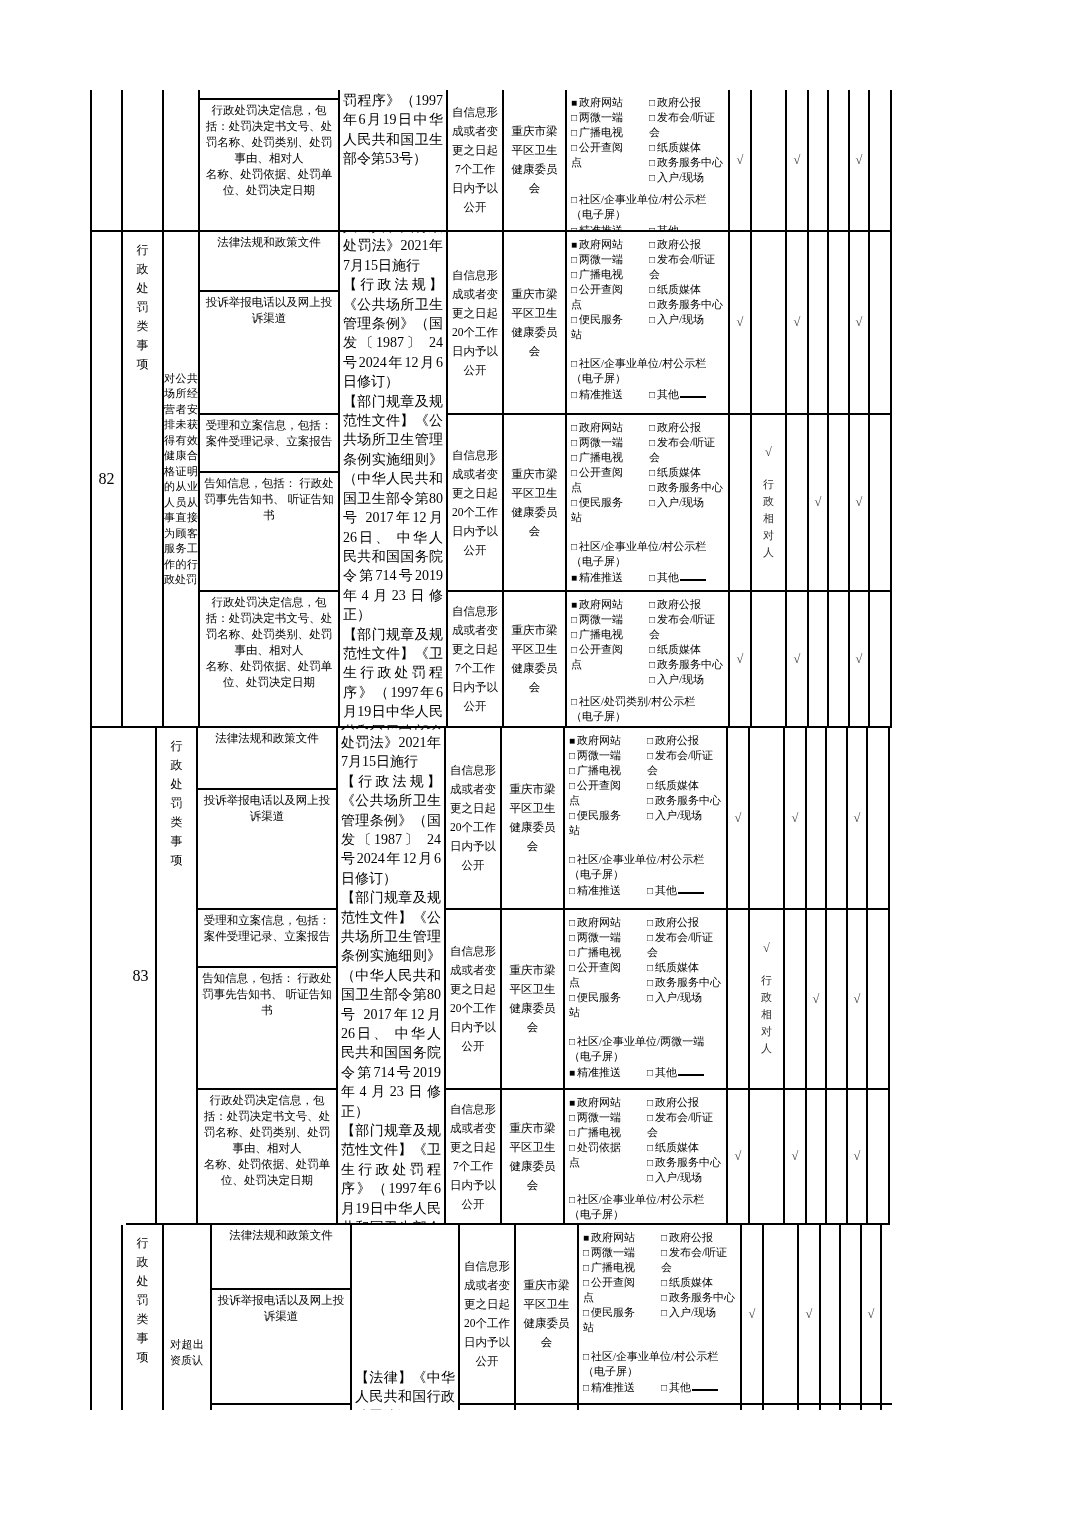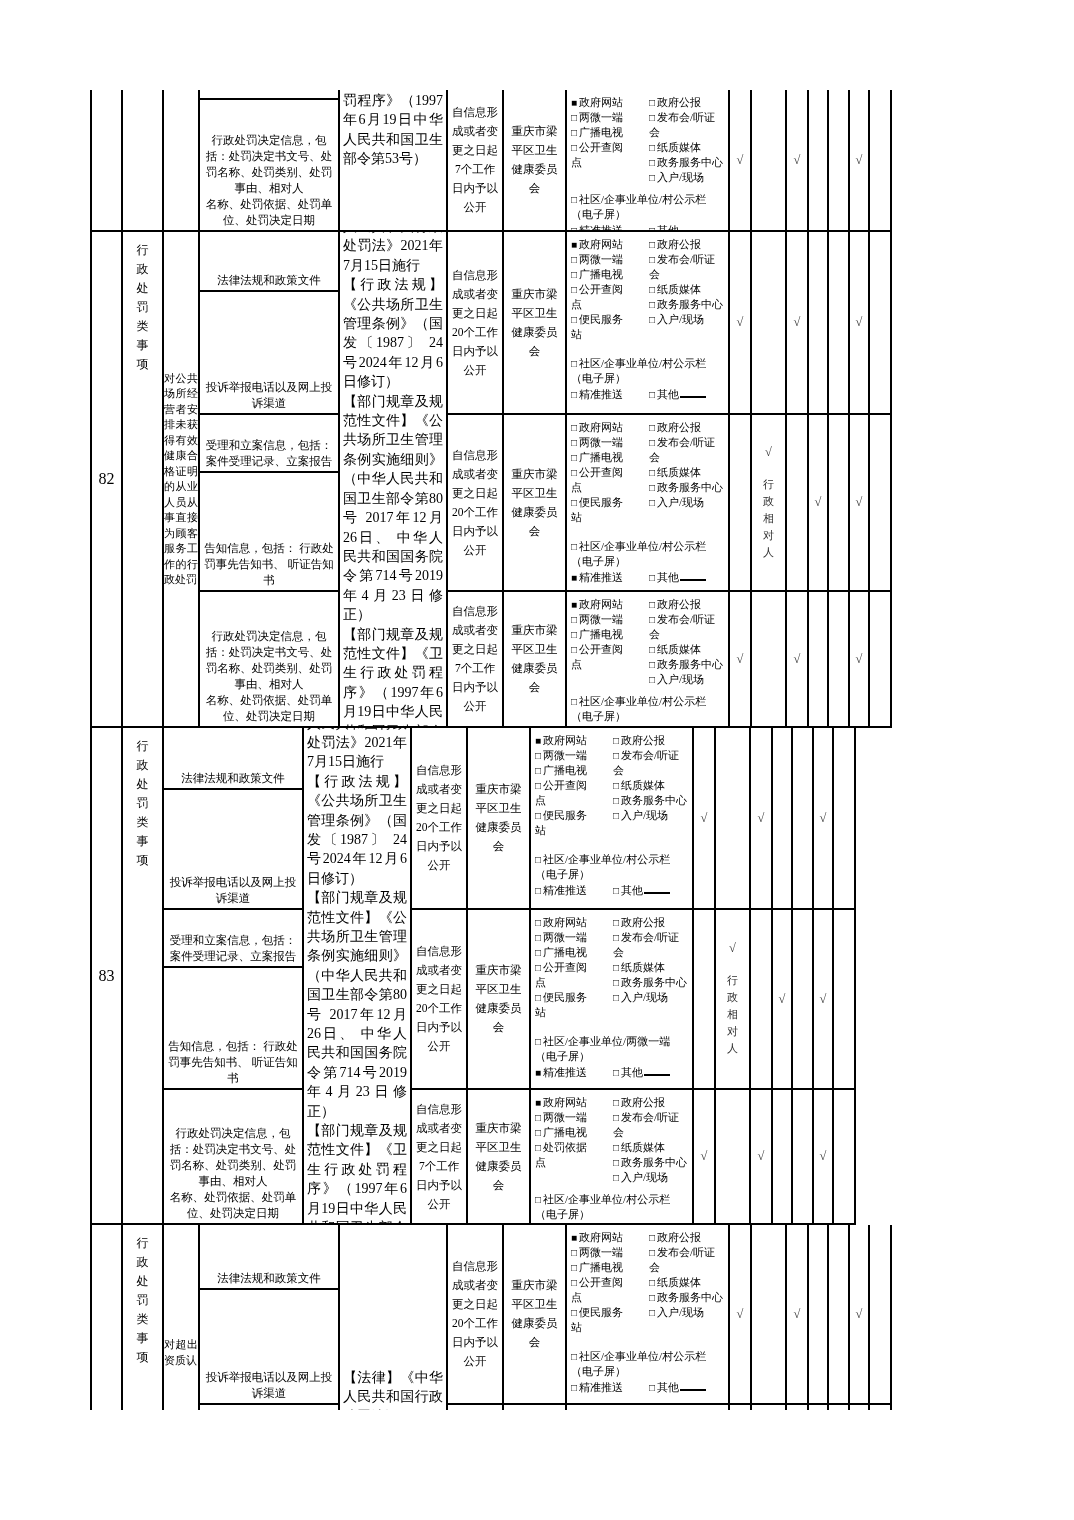--- a/index.html
+++ b/index.html
@@ -7,21 +7,21 @@
         font-family:"Liberation Serif","DejaVu Serif",serif;color:#000;}
   .tbl{position:absolute;left:90px;top:90px;width:802px;border-left:2px solid #000;box-sizing:border-box;}
   .bigrow{display:flex;overflow:hidden;}
   .col{box-sizing:border-box;border-right:2px solid #000;flex-shrink:0;overflow:hidden;}
   .colstack{box-sizing:border-box;border-right:2px solid #000;flex-shrink:0;display:flex;flex-direction:column;overflow:hidden;}
   .bb{border-bottom:2px solid #000;}
   .vcenter{display:flex;align-items:center;justify-content:center;}
   .ltop{display:flex;align-items:flex-start;justify-content:center;}
   .sect{box-sizing:border-box;border-bottom:2px solid #000;display:flex;align-items:center;justify-content:center;overflow:hidden;}
   .sect.cbsect{align-items:flex-start;justify-content:flex-start;}
-  .subcell{box-sizing:border-box;border-bottom:2px solid #000;display:flex;align-items:flex-end;justify-content:center;padding:2px 3px;overflow:hidden;}
+  .subcell{box-sizing:border-box;border-bottom:2px solid #000;display:flex;align-items:flex-start;justify-content:center;padding:2px 3px;overflow:hidden;}
   .bt{border-top:2px solid #000;}
   .seqnum{font-size:16px;}
   .vtext{width:14px;line-height:19px;word-break:break-all;margin:9px auto 0;text-align:center;font-size:12px;}
   .desctext{width:34px;line-height:15.5px;word-break:break-all;font-size:11px;text-align:justify;margin:0 auto;}
   .subtext{font-size:11.5px;line-height:16px;text-align:center;white-space:pre-wrap;width:100%;}
   .legaltext{font-size:14px;line-height:19.4px;white-space:pre-wrap;text-align:justify;padding:1px 3px;}
   .smalltext{font-size:11.5px;line-height:19px;text-align:center;padding:0 3px;}
   .cbwrap{width:100%;box-sizing:border-box;padding:5px 2px 3px 4px;font-size:11px;line-height:15px;}
   .cbcols{display:flex;}
   .cbleftcol{width:78px;flex-shrink:0;}
@@ -251,21 +251,21 @@
 点</span></div>
                 </div>
                 <div class="cbrightcol">
                   <div class="cbitem"><span class="box">□</span><span>政府公报</span></div>
                   <div class="cbitem"><span class="box">□</span><span>发布会/听证会</span></div>
                   <div class="cbitem"><span class="box">□</span><span>纸质媒体</span></div>
                   <div class="cbitem"><span class="box">□</span><span>政务服务中心</span></div>
                   <div class="cbitem"><span class="box">□</span><span>入户/现场</span></div>
                 </div>
               </div>
-              <div class="community"><span class="box">□</span><span>社区/企事业单位/村公示栏
+              <div class="community"><span class="box">□</span><span>社区/处罚类别/村公示栏
 （电子屏）</span></div>
               <div class="cbbottom">
                 <div class="bleft"><span>精准推送</span></div>
                 <div><span>其他</span><span class="u"></span></div>
               </div>
             </div>
           </div>
         </div>
         <div class="colstack" style="width: 22px;">
           <div class="sect" style="height: 183px;">
@@ -316,21 +316,21 @@
             <span class="check">√</span>
           </div>
         </div>
         <div class="colstack" style="width: 22px;">
           <div class="sect" style="height: 183px;"></div>
           <div class="sect" style="height: 177px;"></div>
           <div class="sect" style="height: 136px;"></div>
         </div>
       </div>
       <div class="bigrow" style="height: 497px;">
-        <div class="col vcenter bb" style="width: 31px;">
+        <div class="col vcenter bb" style="width: 31px; margin-left: 34px;">
           <div class="seqnum">83</div>
         </div>
         <div class="col bb" style="width: 41px;">
           <div class="vtext">行政处罚类事项</div>
         </div>
         <div class="colstack" style="width: 140px;">
           <div class="subcell" style="height: 62px;">
             <div class="subtext">法律法规和政策文件</div>
           </div>
           <div class="subcell" style="height: 120px;">
@@ -514,21 +514,21 @@
           <div class="sect" style="height: 135px;"></div>
         </div>
       </div>
       <div class="bigrow" style="height: 185px;">
         <div class="col vcenter" style="width: 31px;">
           <div class="seqnum"></div>
         </div>
         <div class="col" style="width: 41px;">
           <div class="vtext">行政处罚类事项</div>
         </div>
-        <div class="col" style="width: 36px;">
+        <div class="col" style="width: 48px;">
           <div class="desctext" style="margin-top: 112px;">对超出资质认</div>
         </div>
         <div class="colstack" style="width: 140px;">
           <div class="subcell" style="height: 65px;">
             <div class="subtext">法律法规和政策文件</div>
           </div>
           <div class="subcell" style="height: 115px;">
             <div class="subtext">投诉举报电话以及网上投诉渠道</div>
           </div>
         </div>

